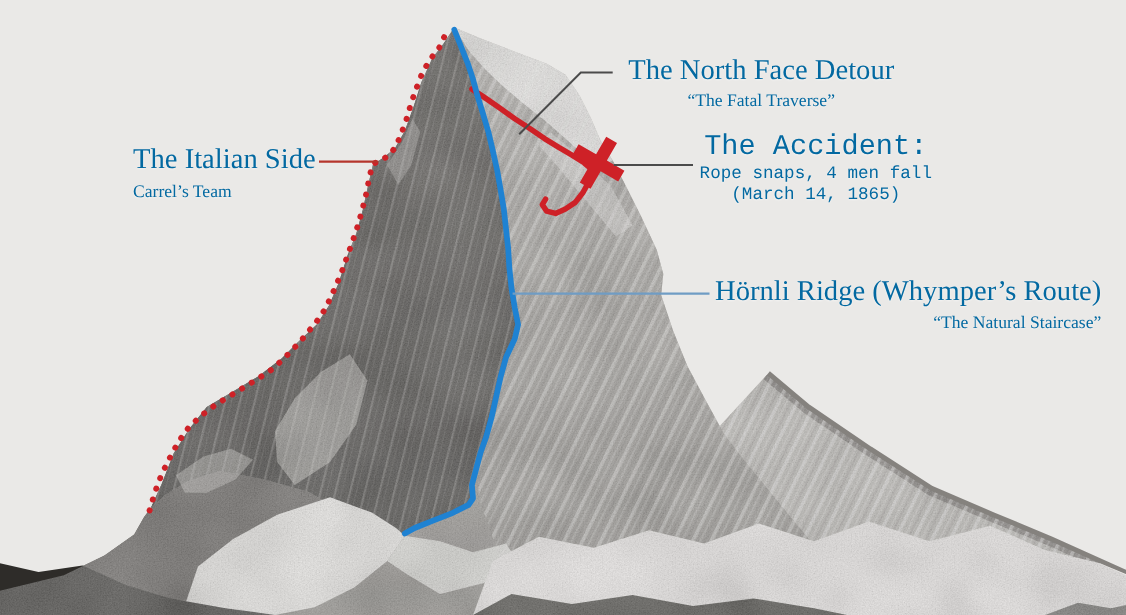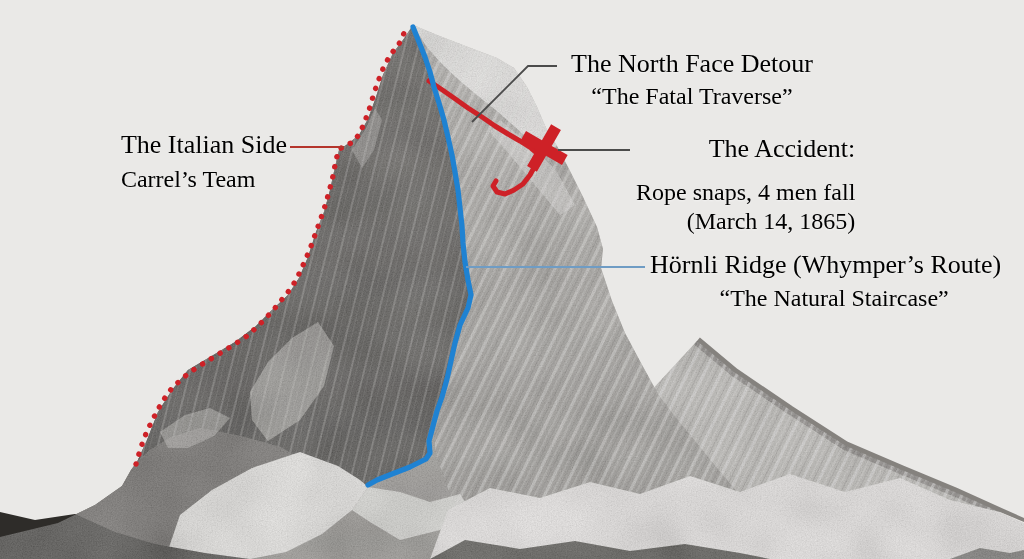--- a/index.html
+++ b/index.html
@@ -2,30 +2,30 @@
 <html><head>
 <meta charset="utf-8">
 <style>
   html,body{margin:0;padding:0;background:#dcdbd9;}
   .stage{
     position:relative;width:1024px;height:559px;overflow:hidden;
     font-family:"Liberation Serif","DejaVu Serif",serif;
     background:#eae9e7;
   }
   .stage svg{position:absolute;left:0;top:0;}
-  .ann{position:absolute;color:#000000;text-shadow:0 1px 2px rgba(255,255,255,.55);}
+  .ann{position:absolute;color:#0369a1;text-shadow:0 1px 2px rgba(255,255,255,.55);}
   .ann .title{font-size:26px;line-height:1.05;white-space:nowrap;}
-  .ann .sub{font-size:24px;line-height:1.24;white-space:nowrap;}
+  .ann .sub{font-size:16px;line-height:1.24;white-space:nowrap;}
   .ann-italian{right:737px;top:131px;text-align:left;}
   .ann-italian .sub{margin-top:7px;margin-right:29px;}
   .ann-detour{left:562px;top:50px;width:260px;text-align:center;}
   .ann-detour .sub{margin-top:5px;}
-  .ann-accident{left:636px;top:135px;text-align:right;}
-  .ann-accident .sub{margin-top:16px;line-height:1.18;}
-  .ann-hornli{left:650px;top:251px;text-align:center;}
+  .ann-accident{left:636px;top:120px;text-align:center;font-family:Liberation Mono, monospace;}
+  .ann-accident .sub{margin-top:2px;line-height:1.18;}
+  .ann-hornli{left:650px;top:251px;text-align:right;}
   .ann-hornli .sub{margin-top:6px;margin-left:17px;}
 </style>
 </head>
 <body>
 
 <div class="stage">
 
   <svg width="1024" height="559" viewBox="0 0 1024 559">
     <defs>
       <linearGradient id="gradEast" x1="0" y1="0" x2="0" y2="1">

